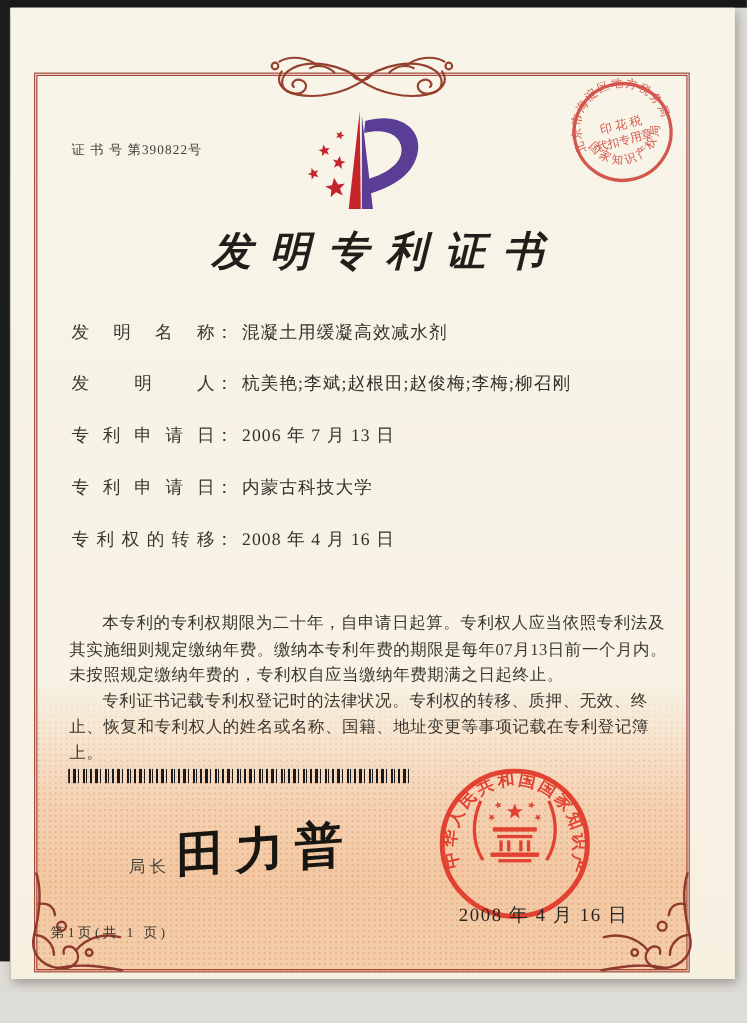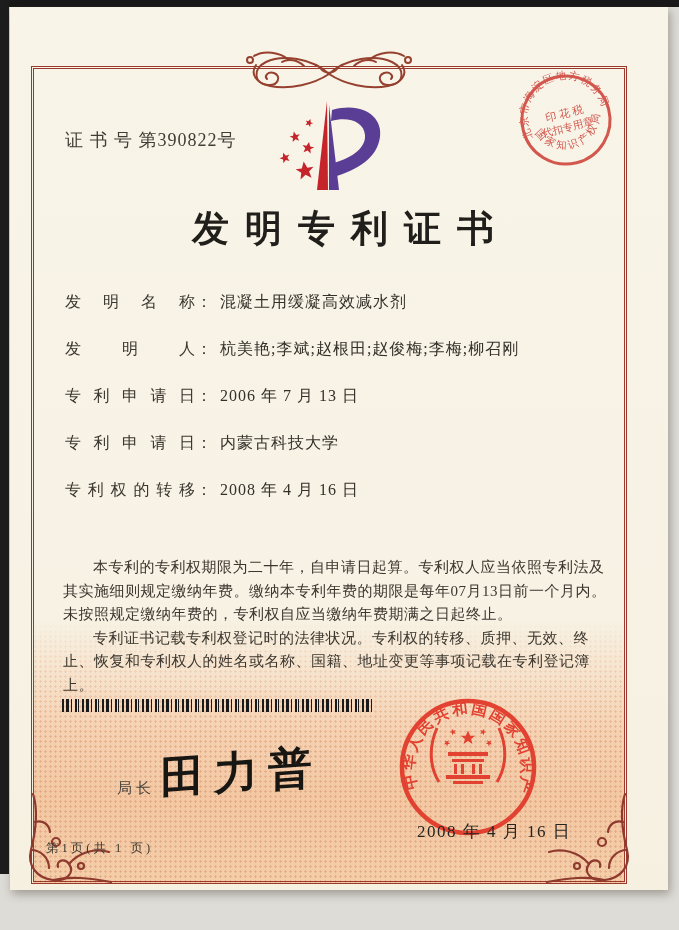--- a/index.html
+++ b/index.html
@@ -17,25 +17,25 @@
                     rgba(245,203,168,.82) 42%,#f3c8a3 68%,#f4cda9 100%);}
   .pink-zone::before{content:"";position:absolute;inset:0;
          background-image:radial-gradient(rgba(208,130,88,.38) 1px,transparent 1.3px);
          background-size:5px 5px;
          -webkit-mask-image:linear-gradient(180deg,transparent 0,rgba(0,0,0,.55) 22%,#000 48%);
          mask-image:linear-gradient(180deg,transparent 0,rgba(0,0,0,.55) 22%,#000 48%);}
   .flourish-top{position:absolute;left:194px;top:41px;}
   .corner{position:absolute;top:785px;}
   .corner.bl{left:13px;}
   .corner.br{left:533px;transform:scaleX(-1);}
-  .cert-no{position:absolute;left:55px;top:121px;font-size:18px;letter-spacing:1px;color:#413d36;}
+  .cert-no{position:absolute;left:55px;top:121px;font-size:12px;letter-spacing:1px;color:#413d36;}
   .logo{position:absolute;left:265px;top:90px;}
   .title{position:absolute;left:0;top:197px;width:100%;margin:0;text-align:center;
          font-size:37px;font-weight:700;letter-spacing:16px;padding-left:24px;
-         box-sizing:border-box;color:#211f1c;}
+         box-sizing:border-box;color:#211f1c;font-style:italic;}
   .fields{position:absolute;left:55px;top:285px;display:flex;flex-direction:column;
           gap:26px;font-size:16px;color:#3a362f;}
   .field-row{white-space:nowrap;}
   .field-label{display:inline-block;width:130px;text-align:justify;text-align-last:justify;
           vertical-align:bottom;}
   .field-colon{margin:0 2px 0 1px;}
   .field-value{margin-left:6px;letter-spacing:1px;color:#34302a;}
   .body-text{position:absolute;left:53px;top:549px;width:550px;font-size:15px;
           line-height:23.6px;color:#3b362e;z-index:3;}
   .body-text p{margin:0;text-indent:2em;letter-spacing:.5px;}

